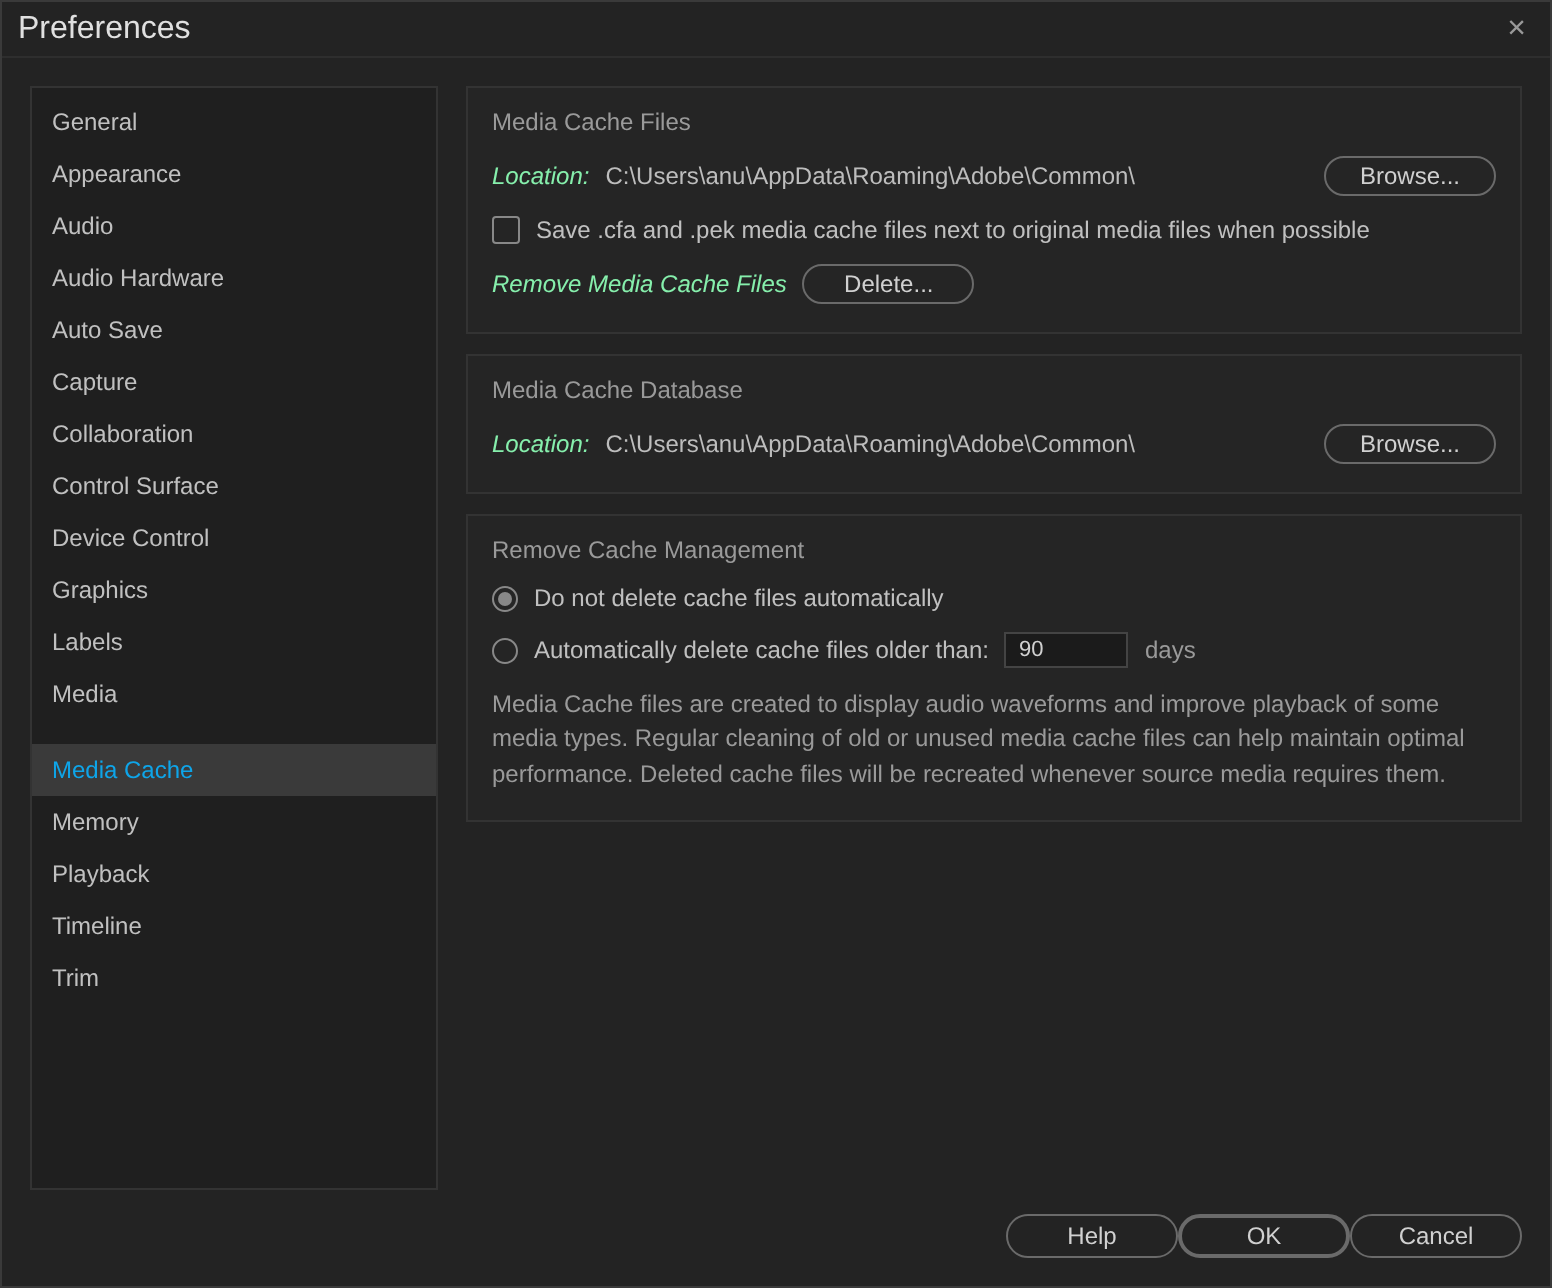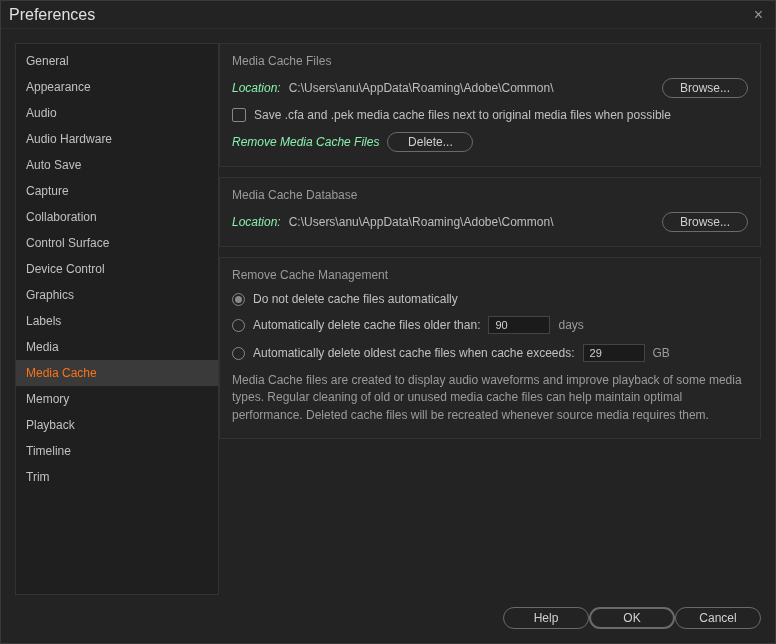--- a/index.html
+++ b/index.html
@@ -32,36 +32,37 @@
     margin-left: auto;
     color: #999;
     font-size: 16px;
     cursor: pointer;
     padding: 0 4px;
   }
   .body {
     flex: 1;
     display: flex;
     padding: 14px 14px 0 14px;
+    gap: 14px;
     overflow: hidden;
   }
   .sidebar {
     width: 204px;
     background: #1f1f1f;
     border: 1px solid #333;
     overflow-y: auto;
     padding: 4px 0;
   }
   .sidebar-item {
     padding: 4px 10px;
     color: #c0c0c0;
     cursor: pointer;
     line-height: 18px;
   }
-  .sidebar-item.selected { background: #3a3a3a; color: #f97316; }
+  .sidebar-item.selected { background: #3a3a3a; color: #0ea5e9; margin-top: 12px; }
   .main {
     flex: 1;
     display: flex;
     flex-direction: column;
     gap: 10px;
     overflow-y: auto;
   }
   .group {
     border: 1px solid #333;
     background: #252525;
@@ -203,26 +204,20 @@
         <div class="row">
           <span class="radio filled"></span>
           <span class="radio-label">Do not delete cache files automatically</span>
         </div>
         <div class="row">
           <span class="radio"></span>
           <span class="radio-label">Automatically delete cache files older than:</span>
           <input class="num-input" value="90" style="">
           <span class="unit">days</span>
         </div>
-        <div class="row">
-          <span class="radio"></span>
-          <span class="radio-label">Automatically delete oldest cache files when cache exceeds:</span>
-          <input class="num-input" value="29" style="">
-          <span class="unit">GB</span>
-        </div>
         <div class="desc">Media Cache files are created to display audio waveforms and improve playback of some media types.  Regular cleaning of old or unused media cache files can help maintain optimal performance. Deleted cache files will be recreated whenever source media requires them.</div>
       </div>
 
     </div>
   </div>
 
   <div class="footer">
     <button class="btn">Help</button>
     <button class="btn primary">OK</button>
     <button class="btn">Cancel</button>

